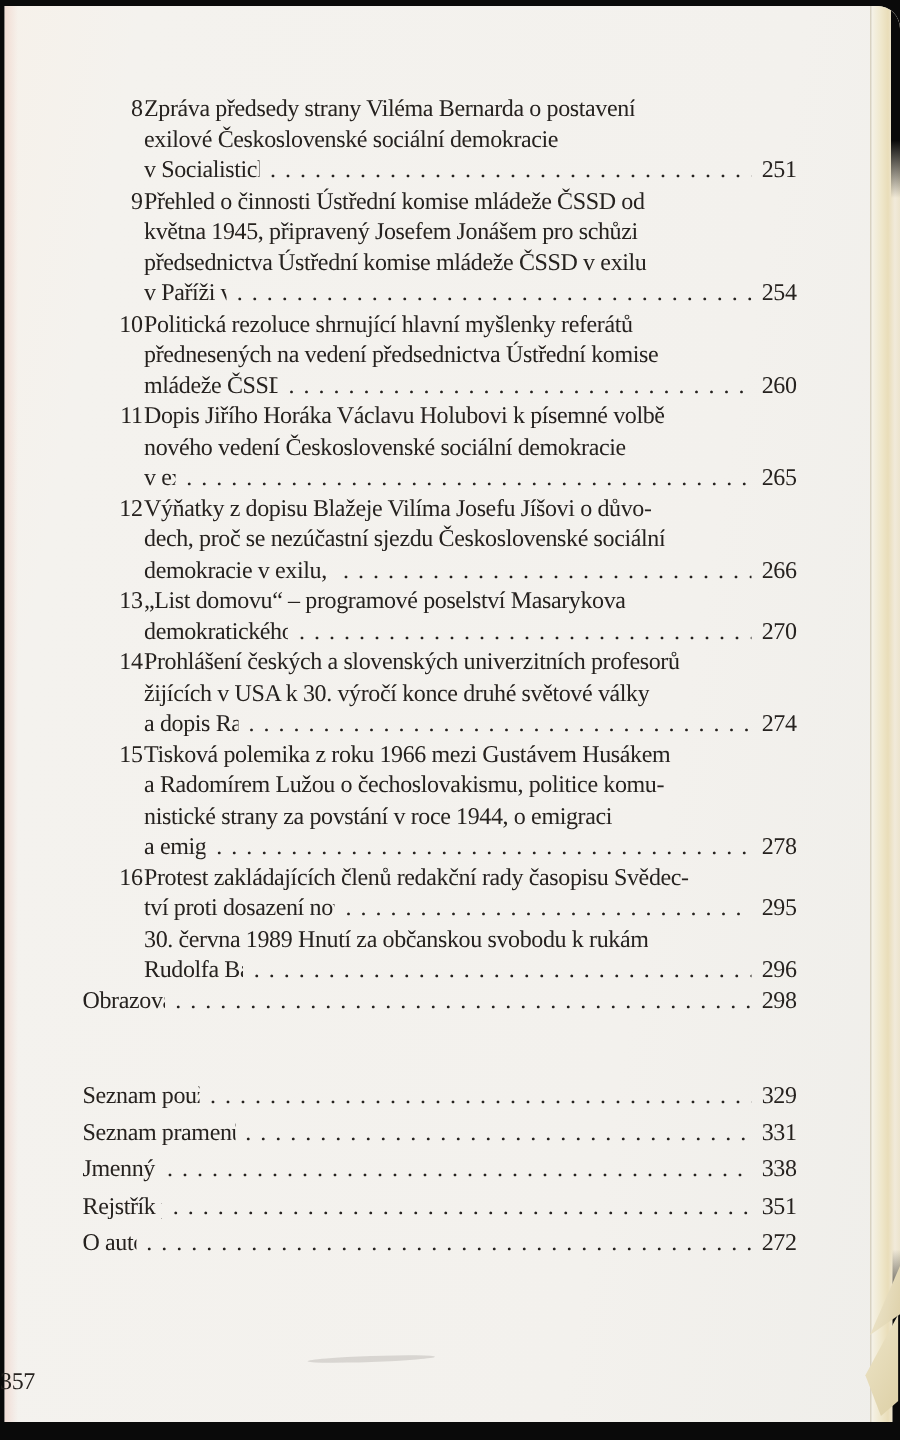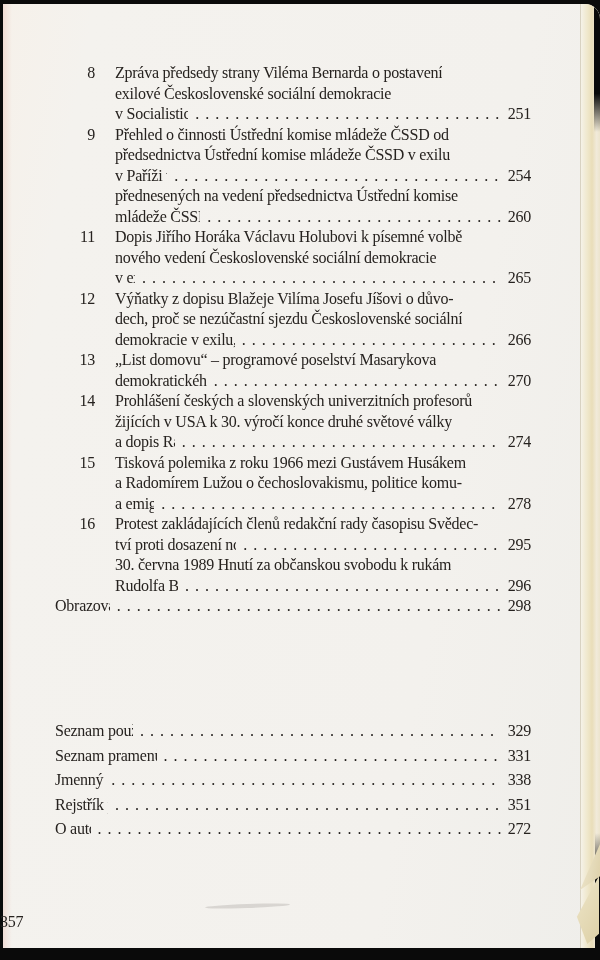--- a/index.html
+++ b/index.html
@@ -26,21 +26,21 @@
     background:rgba(110,105,100,0.20);border-radius:50%;transform:rotate(-2deg);}
 
   .text{font-family:"Liberation Serif","DejaVu Serif",serif;
     font-size:16px;letter-spacing:-0.25px;color:#26221f;z-index:3;}
   .toc{position:absolute;left:0;top:63px;width:531px;line-height:20.5px;}
   .backmatter{position:absolute;left:0;top:719px;width:531px;line-height:24.6px;}
   .folio{position:absolute;left:0;top:912px;width:531px;line-height:20.5px;text-align:left;}
 
   .line{display:flex;align-items:baseline;}
   .num{flex:0 0 95px;text-align:right;}
-  .txt{padding-left:20px;white-space:pre;flex:0 1 auto;min-width:0;overflow:hidden;}
+  .txt{padding-left:1px;white-space:pre;flex:0 1 auto;min-width:0;overflow:hidden;}
   .cont{padding-left:95px;}
   .hang{padding-left:55px;}
   .hang .txt{padding-left:0;}
   .it{}
   .dots{flex:1 1 auto;min-width:0;overflow:hidden;white-space:nowrap;padding-left:7px;}
   .dots::after{content:". . . . . . . . . . . . . . . . . . . . . . . . . . . . . . . . . . . . . . . . . . . . . . . . . . . . . . . . . . . . . . . . . . . . . . . . . . . .";word-spacing:2.5px;}
   .pg{flex:0 0 auto;min-width:26px;text-align:right;padding-left:4px;}
 </style>
 </head>
 <body>
@@ -71,30 +71,37 @@
         <span class="pg">251</span>
       </div>
   </div>
 
   <div>
     <div class="line">
         <span class="num">9</span>
         <span class="txt">Přehled o činnosti Ústřední komise mládeže ČSSD od</span>
       </div>
     <div class="line cont">
+        <span class="txt">května 1945, připravený Josefem Jonášem pro schůzi</span>
+      </div>
+    <div class="line cont">
         <span class="txt">předsednictva Ústřední komise mládeže ČSSD v exilu</span>
       </div>
     <div class="line cont">
         <span class="txt">v Paříži v září 1949</span>
         <span class="dots"></span>
         <span class="pg">254</span>
       </div>
   </div>
 
   <div>
+    <div class="line">
+        <span class="num">10</span>
+        <span class="txt">Politická rezoluce shrnující hlavní myšlenky referátů</span>
+      </div>
     <div class="line cont">
         <span class="txt">přednesených na vedení předsednictva Ústřední komise</span>
       </div>
     <div class="line cont">
         <span class="txt">mládeže ČSSD v Paříži v září 1949</span>
         <span class="dots"></span>
         <span class="pg">260</span>
       </div>
   </div>
 
@@ -157,20 +164,23 @@
 
   <div>
     <div class="line">
         <span class="num">15</span>
         <span class="txt">Tisková polemika z roku 1966 mezi Gustávem Husákem</span>
       </div>
     <div class="line cont">
         <span class="txt">a Radomírem Lužou o čechoslovakismu, politice komu-</span>
       </div>
     <div class="line cont">
+        <span class="txt">nistické strany za povstání v roce 1944, o emigraci</span>
+      </div>
+    <div class="line cont">
         <span class="txt">a emigrantech</span>
         <span class="dots"></span>
         <span class="pg">278</span>
       </div>
   </div>
 
   <div>
     <div class="line">
         <span class="num">16</span>
         <span class="txt"><span>Protest zakládajících členů redakční rady časopisu </span><span class="it">Svědec-</span></span>

